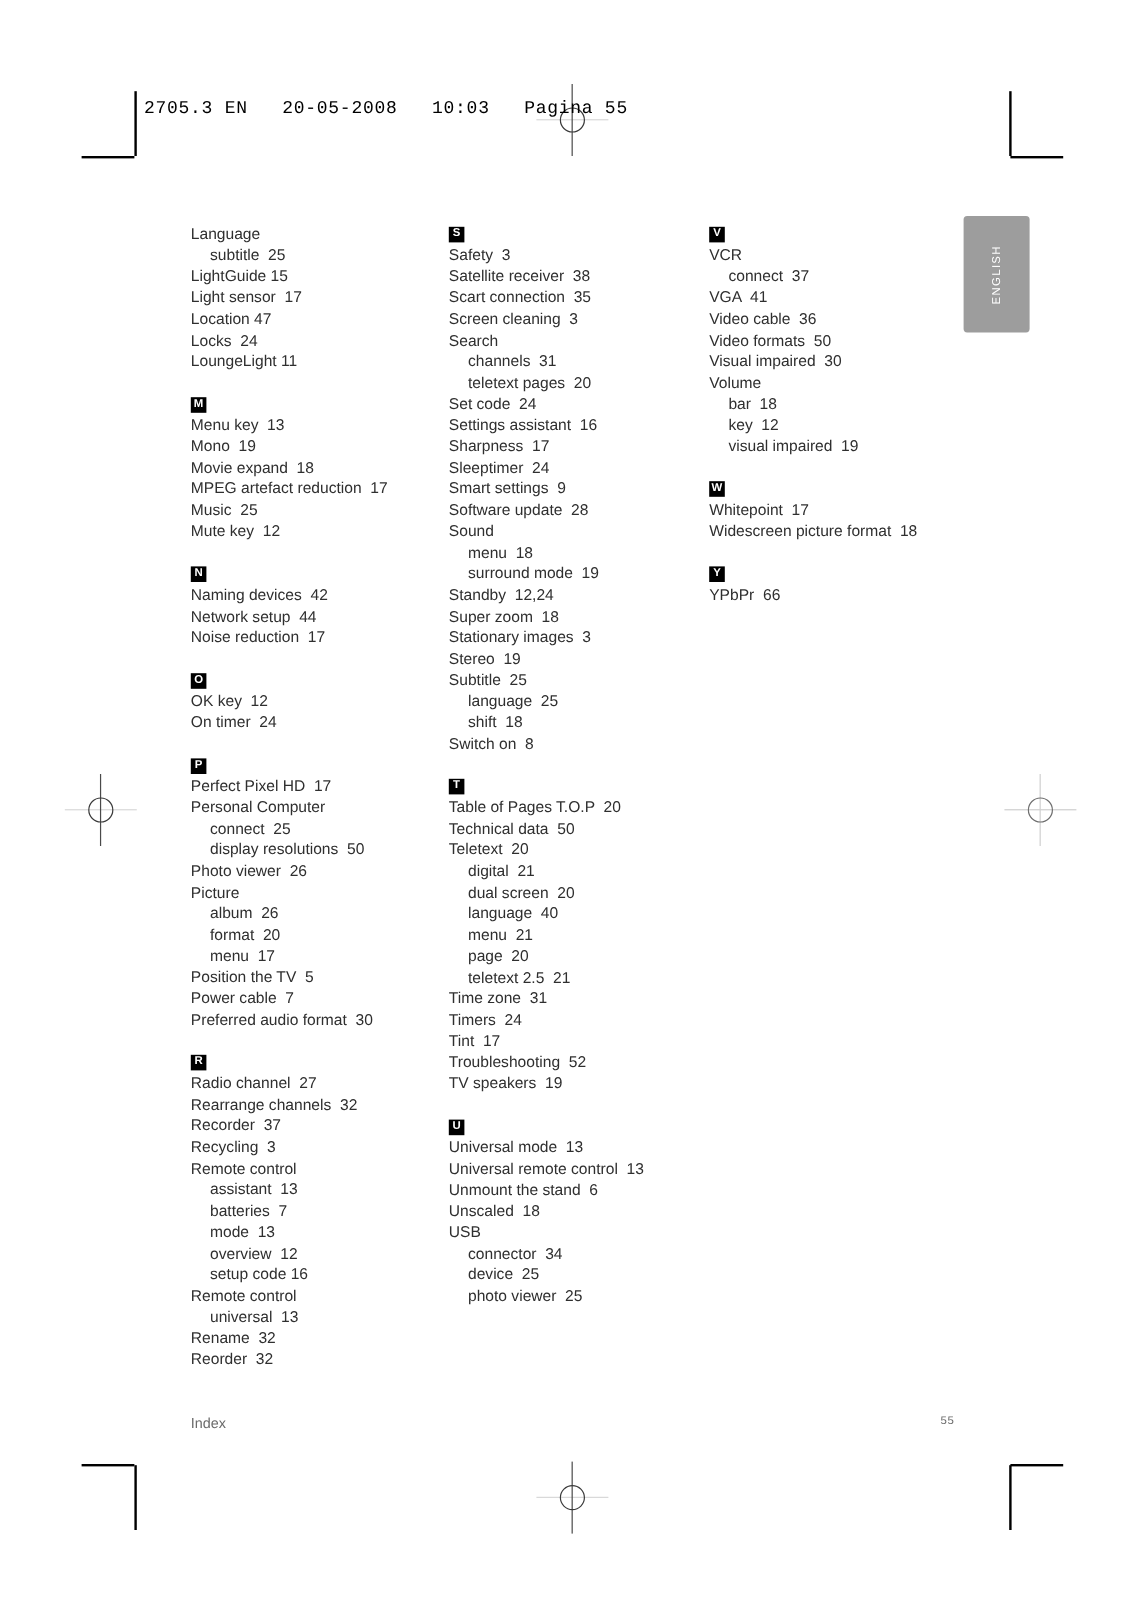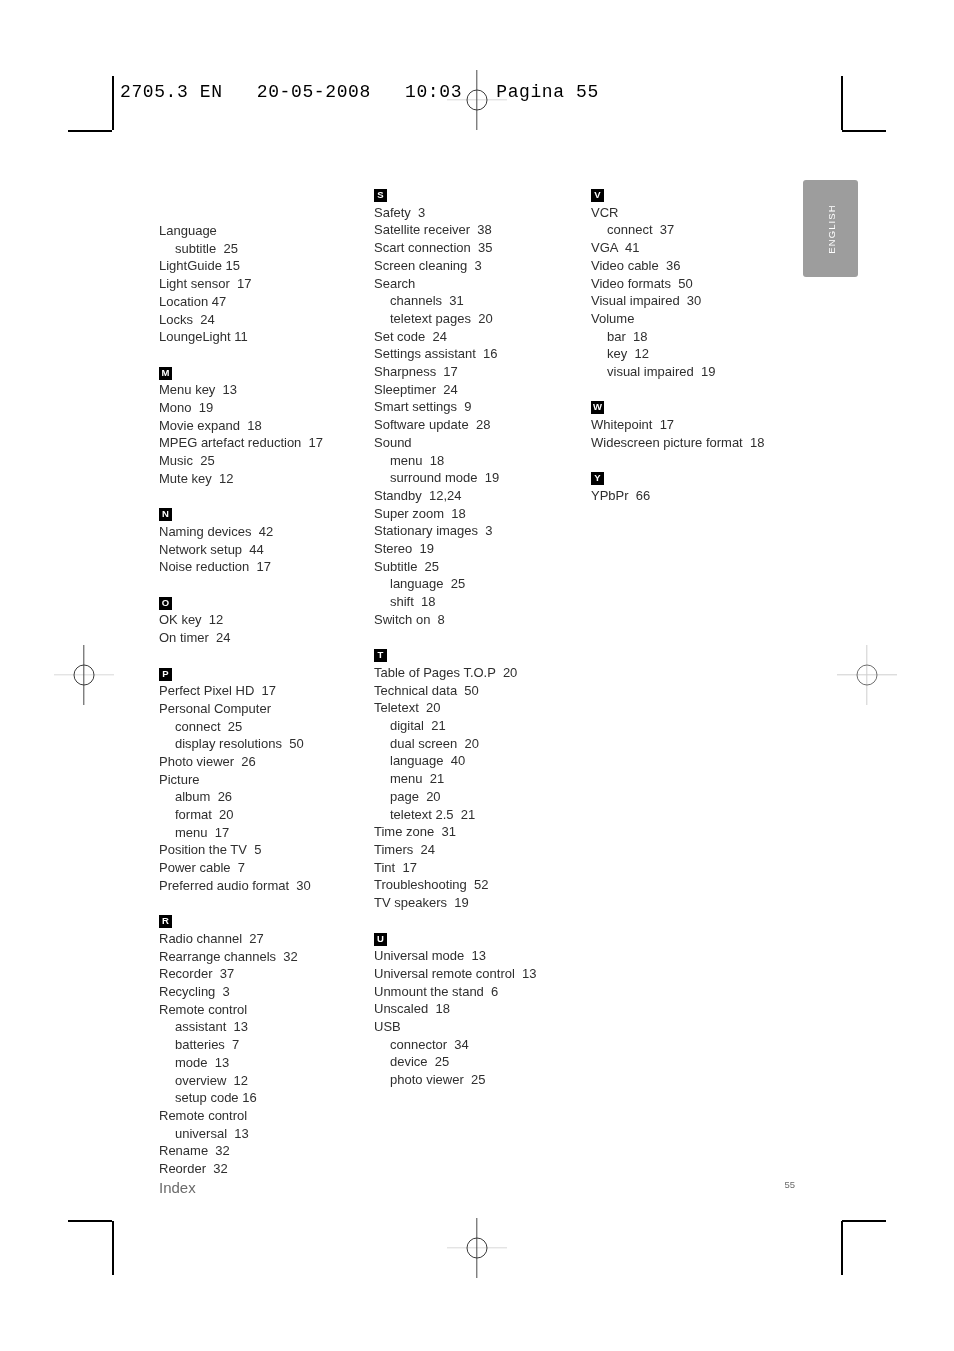--- a/index.html
+++ b/index.html
@@ -48,21 +48,21 @@
   .reg-mark.light .reg-circle { border-color: #6f6f6f; }
   .reg-mark.light .reg-v { background: #cfcfcf; }
   .reg-mark.light .reg-h { background: #cfcfcf; }
 
   
   .slug {
     position: absolute;
     left: 120px;
     top: 82px;
     font-family: "Liberation Mono", "DejaVu Sans Mono", monospace;
-    font-size: 18px;
+    font-size: 15px;
     letter-spacing: 0.6px;
     color: #000;
     white-space: pre;
   }
 
   
   .side-tab {
     position: absolute;
     left: 803px;
     top: 180px;
@@ -91,21 +91,21 @@
     top: 186px;
     width: 954px;
   }
   .column {
     position: absolute;
     top: 0;
     font-size: 13px;
     color: #2b2b2b;
     line-height: 17.7px;
   }
-  .col-1 { left: 159px; width: 205px; margin-top: 36px; }
+  .col-1 { left: 159px; width: 205px; }
   .col-2 { left: 374px; width: 205px; }
   .col-3 { left: 591px; width: 220px; }
 
   .letter-box {
     display: inline-block;
     background: #000000;
     color: #ffffff;
     font-size: 9.5px;
     font-weight: bold;
     line-height: 12px;
@@ -134,28 +134,29 @@
   .footer {
     position: absolute;
     left: 159px;
     right: 159px;
     top: 1179px;
     height: 14px;
   }
   .footer-left {
     position: absolute;
     left: 0; top: 0;
-    font-size: 15px;
+    font-size: 12px;
     color: #6b6b6b;
   }
   .footer-right {
     position: absolute;
     right: 0; top: 0;
     font-size: 9.5px;
     color: #6b6b6b;
+    font-family: Liberation Mono, monospace;
   }
 </style>
 </head>
 <body>
 
 <div class="crop-line crop-v" style="left:112px; top:76px; height:54px;"></div>
 <div class="crop-line crop-h" style="left:68px; top:130px; width:44px;"></div>
 
 <div class="crop-line crop-v" style="left:841px; top:76px; height:54px;"></div>
 <div class="crop-line crop-h" style="left:842px; top:130px; width:44px;"></div>

